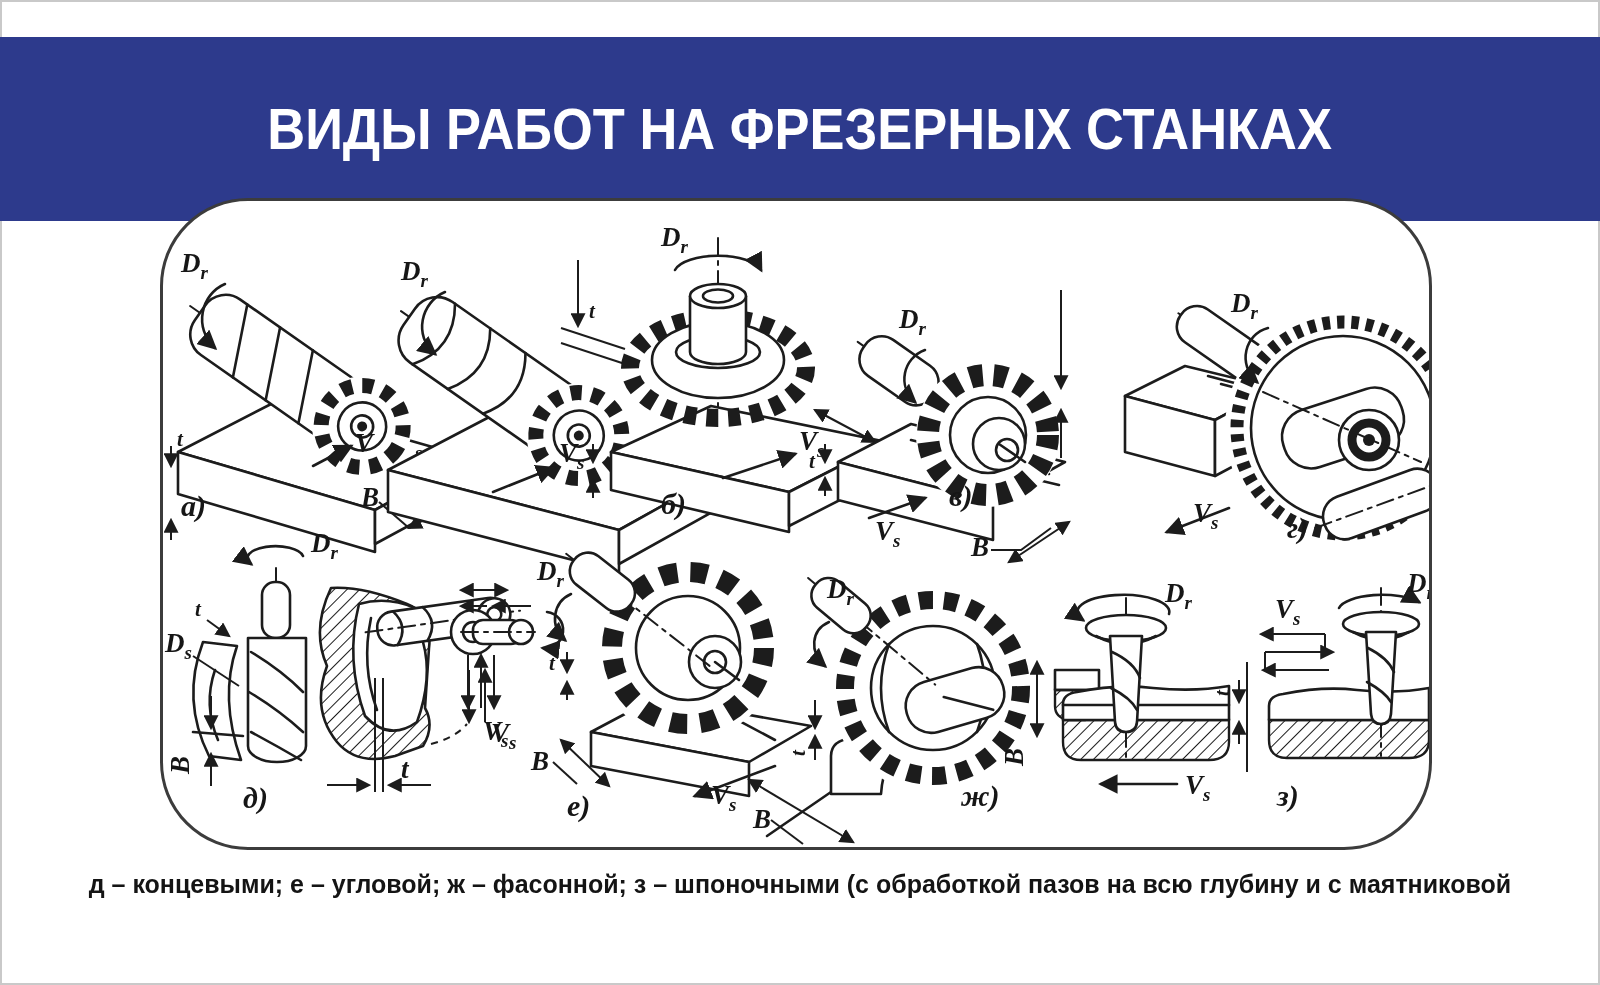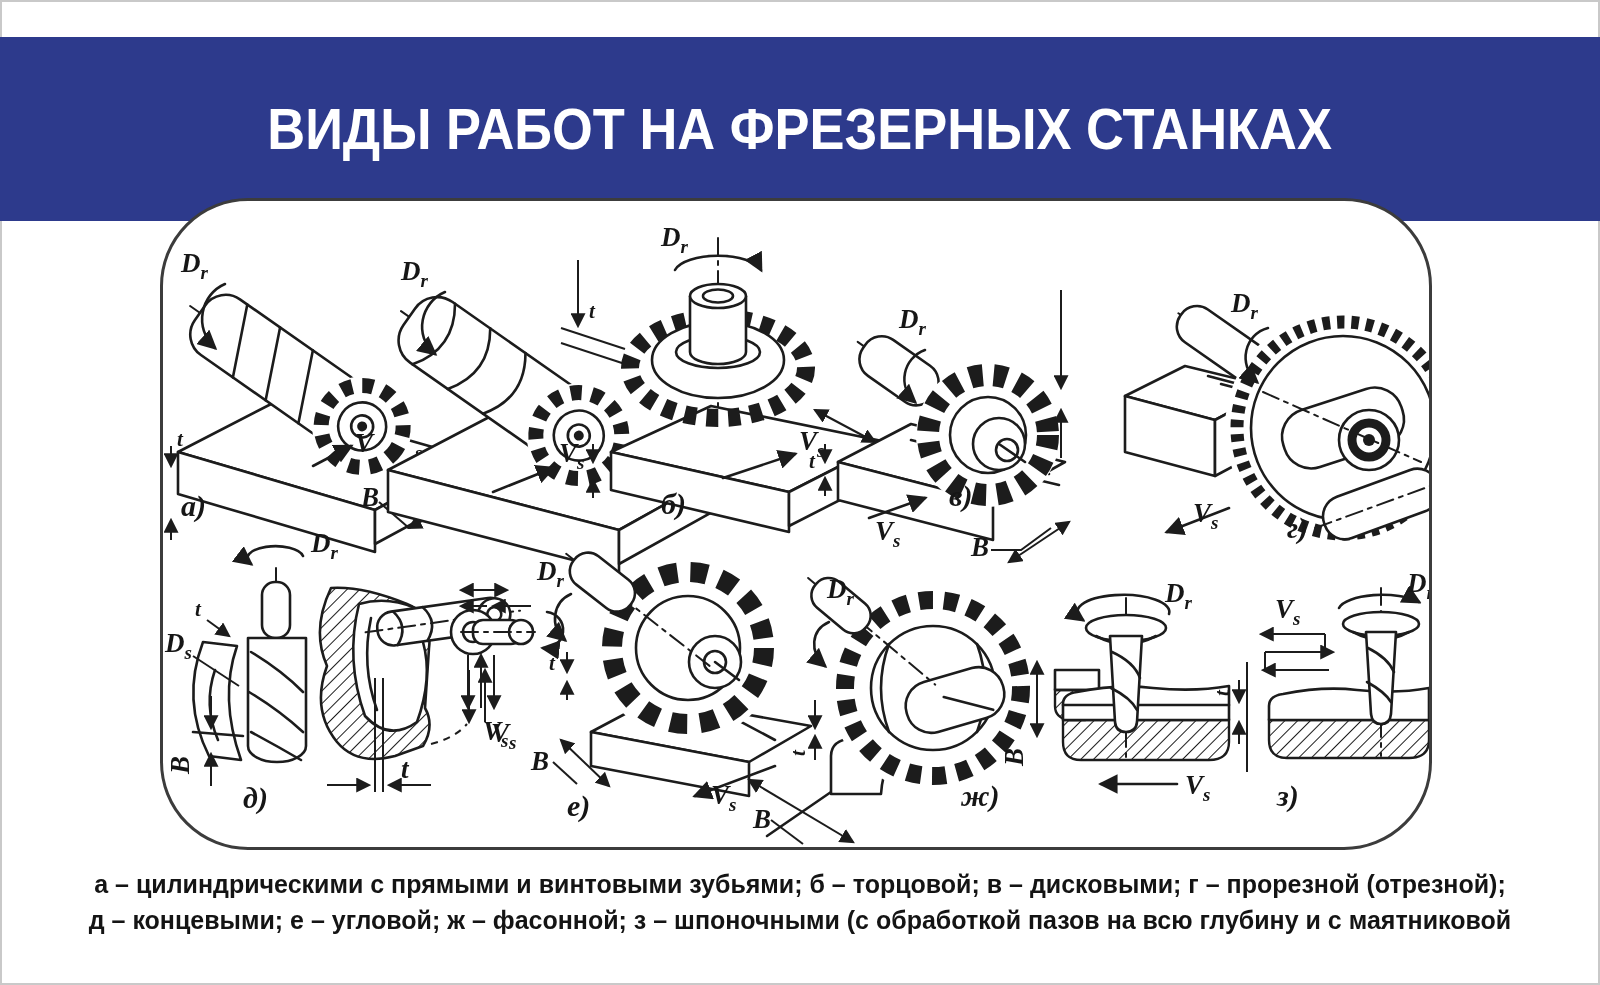--- a/index.html
+++ b/index.html
@@ -320,17 +320,16 @@
       <text class="mk" x="1112" y="418"><tspan>V</tspan><tspan class="sb" dy="7">s</tspan></text>
       <path class="dm" d="M1162,434 L1098,434" marker-end="url(#ah)"></path>
       <path class="dm" d="M1102,452 L1170,452" marker-end="url(#ah)"></path>
       <path class="dm" d="M1166,470 L1100,470" marker-end="url(#ah)"></path>
       <path class="dm" d="M1162,434 L1162,452 M1102,452 L1102,470"></path>
       <text class="lt" x="1114" y="606">з)</text>
     </g>
   </svg>
 
   <div class="caption">
-    <div>а – цилиндрическими с прямыми и винтовыми зубьями; б – торцовой; в – дисковыми; г – прорезной (отрезной);</div>
     <div>д – концевыми; е – угловой; ж – фасонной; з – шпоночными (с обработкой пазов на всю глубину и с маятниковой</div>
   </div>
 
 </div>
 
 </body></html>

